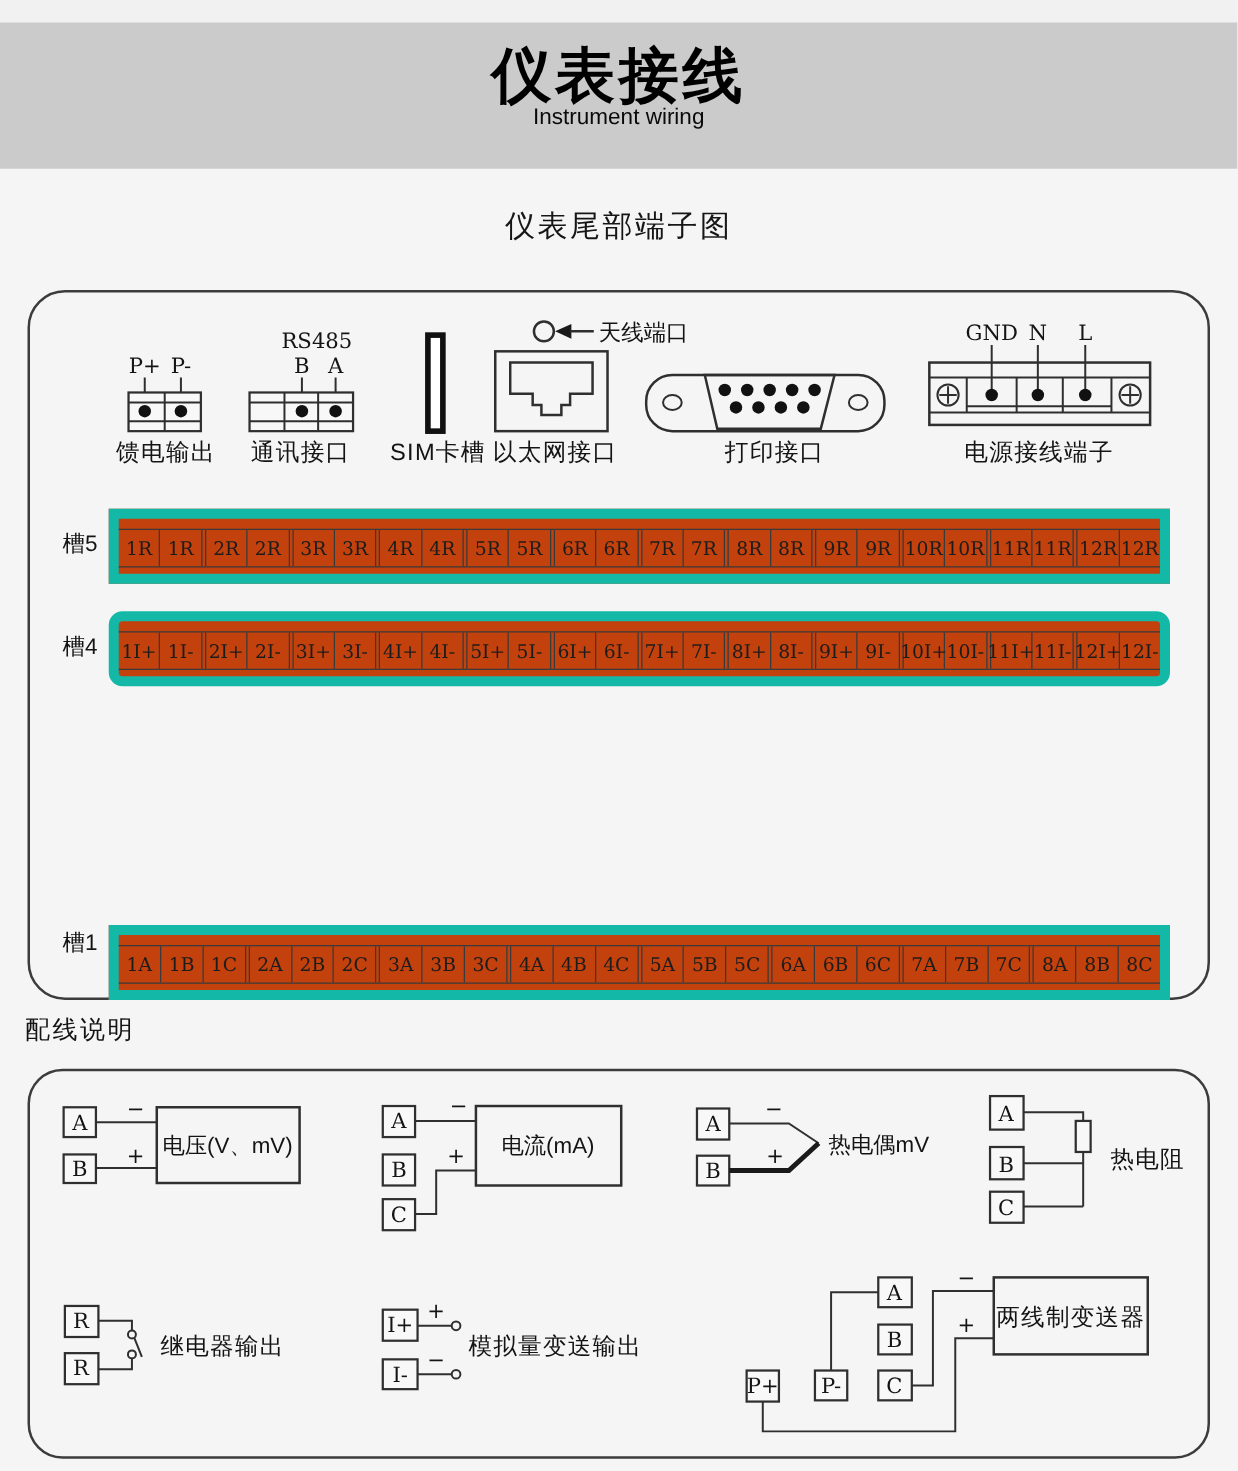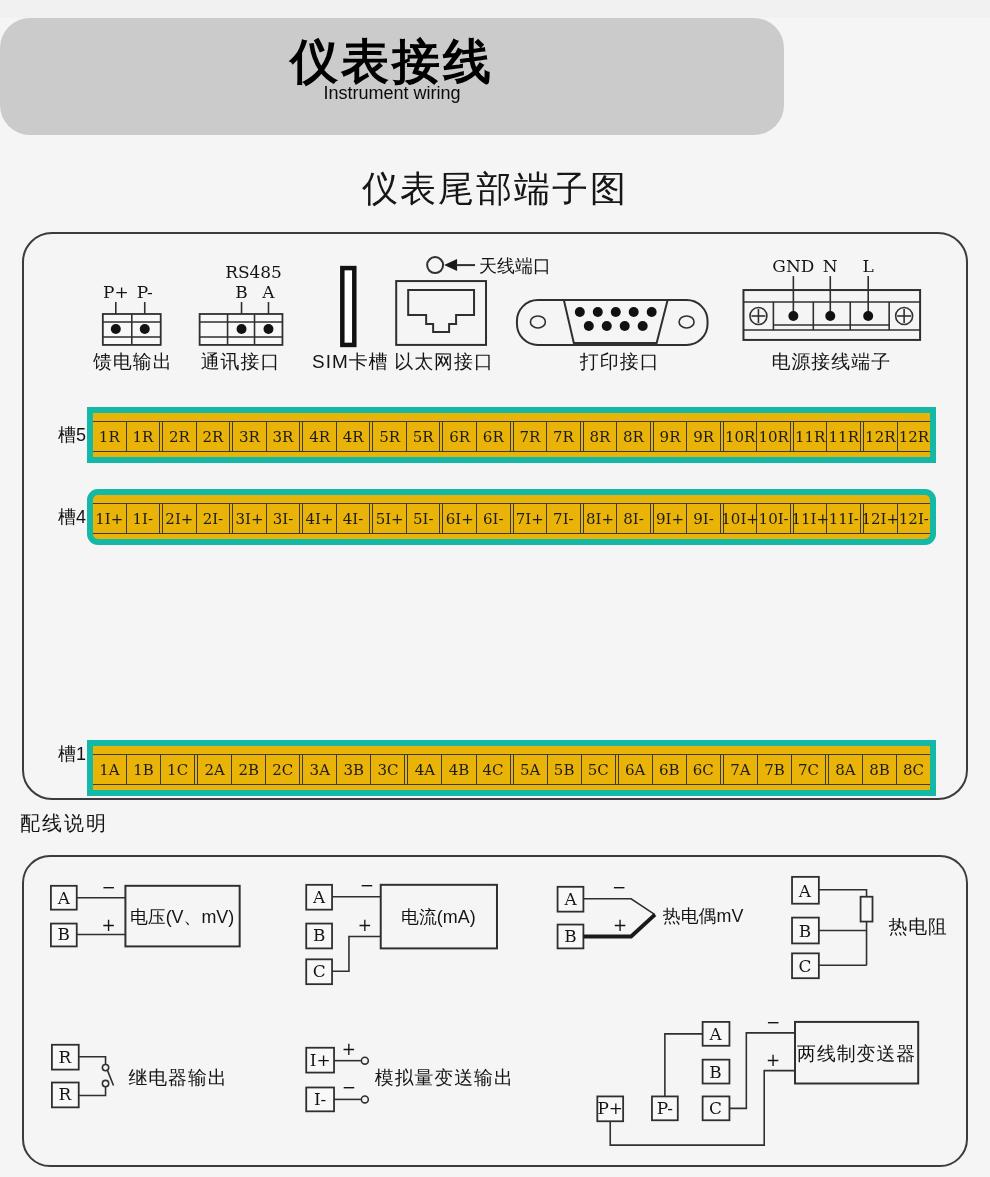--- a/index.html
+++ b/index.html
@@ -1,36 +1,36 @@
 <!DOCTYPE html>
 <html><head>
 <meta charset="utf-8">
 <style>
   html,body{margin:0;padding:0;}
   body{width:990px;height:1177px;background:#f5f5f5;font-family:"Liberation Sans",sans-serif;color:#111;}
   #page{position:relative;width:990px;height:1177px;overflow:hidden;background:#f5f5f5;}
   .topstrip{position:absolute;left:0;top:0;width:990px;height:18px;background:#f1f1f1;}
-  .banner{position:absolute;left:0;top:18px;width:784px;height:117px;background:#cbcbcb;text-align:center;border-radius:30px;}
+  .banner{position:absolute;left:0;top:18px;width:990px;height:117px;background:#cbcbcb;text-align:center;}
   .banner-title{padding-top:16px;font-size:48px;font-weight:bold;letter-spacing:3px;line-height:1.15;color:#000;}
   .banner-sub{font-size:18px;margin-top:-6px;color:#0a0a0a;}
-  .section-title{position:absolute;left:0;top:165px;width:990px;text-align:center;font-size:36px;font-weight:500;letter-spacing:2px;color:#161616;}
+  .section-title{position:absolute;left:0;top:165px;width:990px;text-align:center;font-size:24px;font-weight:500;letter-spacing:2px;color:#161616;}
   .term-box{position:absolute;left:22px;top:232px;width:942px;height:564px;border:2px solid #3c3c3c;border-radius:30px;}
   .wiring-heading{position:absolute;left:20px;top:810px;font-size:20px;letter-spacing:2px;color:#141414;}
   .wiring-box{position:absolute;left:22px;top:855px;width:942px;height:308px;border:2px solid #3c3c3c;border-radius:28px;}
   .wiring-box svg, .term-box svg.connectors{position:absolute;left:0;top:0;}
   
-  .strip{position:absolute;left:63px;width:849px;border:6px solid #14b8a6;background:#eab308;box-sizing:border-box;}
+  .strip{position:absolute;left:63px;width:849px;border:8px solid #14b8a6;background:#c2410c;box-sizing:border-box;}
   .band-top{height:8px;border-bottom:1px solid #3a3a3a;}
   .band-bottom{height:5px;border-top:1px solid #3a3a3a;}
   .cells{display:flex;height:29px;}
   .cell{flex:1 1 0;min-width:0;display:flex;align-items:center;justify-content:center;
         font-family:"DejaVu Serif",serif;font-size:15px;color:#1c1c1c;border-right:1px solid #3a3a3a;}
   .cell:last-child{border-right:none;}
   .cell.group-start{border-left:1px solid #3a3a3a;margin-left:2px;}
-  .slot-label{position:absolute;width:44px;text-align:right;font-size:18px;color:#141414;font-family:"Liberation Sans",sans-serif;}
+  .slot-label{position:absolute;width:44px;text-align:center;font-size:18px;color:#141414;font-family:"Liberation Sans",sans-serif;}
   
   text{fill:#141414;}
   .t-pin{font-family:"DejaVu Serif",serif;font-size:17px;text-anchor:middle;}
   .t-cjk{font-family:"Liberation Sans",sans-serif;font-size:19px;text-anchor:middle;letter-spacing:1px;}
   .t-cjk-s{font-family:"Liberation Sans",sans-serif;font-size:18px;text-anchor:middle;}
   .t-left{text-anchor:start;}
   .t-sign{font-family:"DejaVu Sans",sans-serif;font-size:17px;text-anchor:middle;}
   .ln{stroke:#2f2f2f;stroke-width:1.6;fill:none;}
   .ln2{stroke:#2f2f2f;stroke-width:2;fill:none;}
   .bx{stroke:#2f2f2f;stroke-width:1.8;fill:#f8f8f8;}

